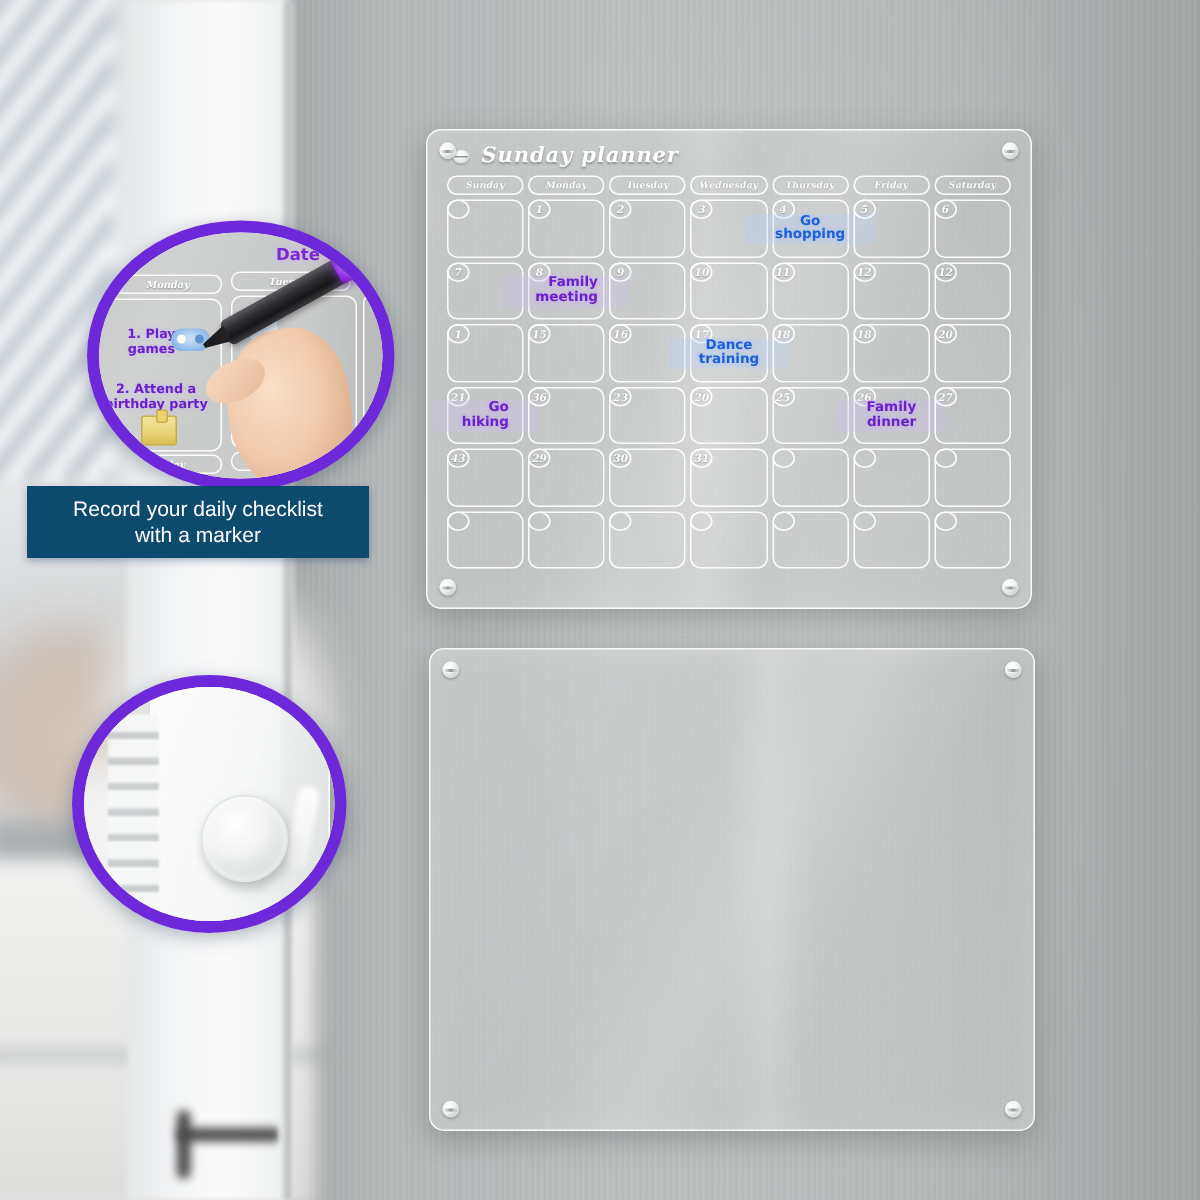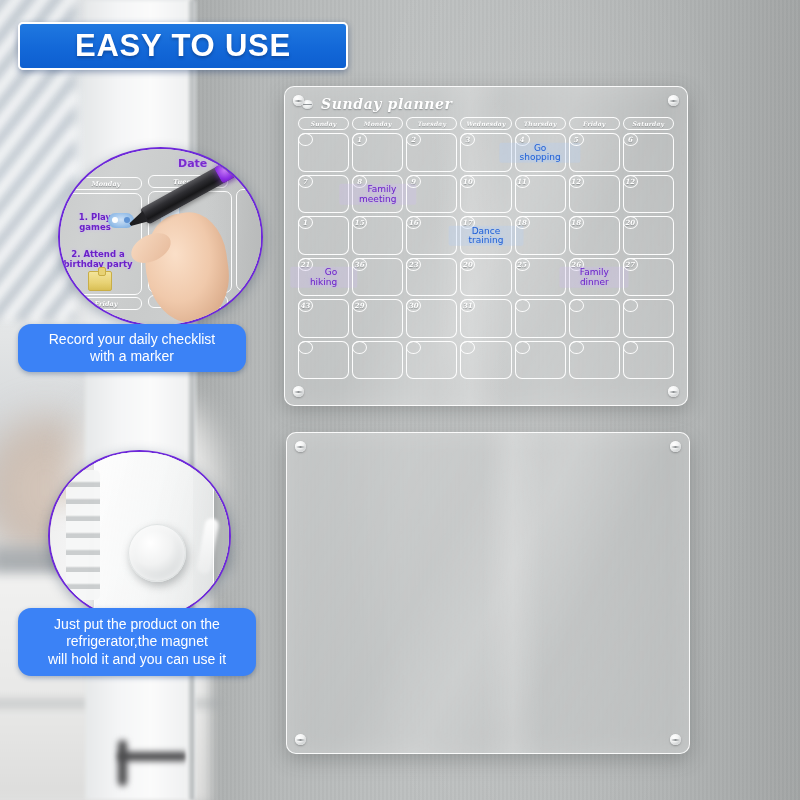--- a/index.html
+++ b/index.html
@@ -192,21 +192,21 @@
     border:1px solid rgba(255,255,255,.95);
     display:flex; align-items:center; justify-content:center;
     font-family:"DejaVu Serif", serif; font-style:italic; font-weight:bold;
     font-size:7px; color:#ffffff;
     text-shadow:0 .5px 1px rgba(125,129,131,.75);
   }
   .note {
     position:absolute; left:50%; top:52%;
     transform:translate(-50%,-50%);
     font-family:"DejaVu Sans", sans-serif;
-    font-size:9px; font-weight:normal; line-height:1.02;
+    font-size:9px; font-weight:bold; line-height:1.02;
     text-align:center; white-space:pre-line;
     padding:1px 20px; border-radius:2px;
   }
   .note.purple { color:#6B21C8; text-shadow:0 0 3px rgba(190,160,245,.9); background:rgba(205,190,240,.30);text-align:right; }
   .note.blue   { color:#1F5FD6; text-shadow:0 0 3px rgba(150,190,250,.9); background:rgba(180,205,245,.30); }
 
   
   .banner-title {
     position:absolute; left:18px; top:22px; width:330px; height:48px;
     background: linear-gradient(180deg,#1f78e0 0%,#1368d8 55%,#0d5fd0 100%);
@@ -215,36 +215,35 @@
     display:flex; align-items:center; justify-content:center;
     box-shadow:0 2px 6px rgba(30,60,110,.45);
   }
   .banner-title span {
     color:#ffffff; font-size:31px; font-weight:bold; letter-spacing:.8px;
     text-shadow:0 2px 3px rgba(10,45,100,.45);
   }
 
   .caption {
     position:absolute;
-    background:#3b82f6;
+    background:#0c4a6e;
     display:flex; align-items:center; justify-content:center;
     text-align:center;
     color:#ffffff;
     padding:6px 8px;
     box-shadow:0 2px 5px rgba(30,60,110,.35);
-    border-radius:13px;
   }
   .caption span { font-size:14px; line-height:1.22; white-space:pre-line; }
   #caption-marker { left:18px; top:324px; width:228px; height:48px; }
   #caption-magnet { left:18px; top:608px; width:238px; height:68px; }
 
   
   .zoom-circle {
     position:absolute; border-radius:50%;
-    border:2px solid #6d28d9;
+    border:8px solid #6d28d9;
     overflow:hidden;
     box-shadow:0 3px 12px rgba(40,60,90,.35), inset 0 0 16px rgba(255,255,255,.25);
   }
   #zoom-checklist { left:58px; top:147px; width:205px; height:180px; }
   #zoom-magnet    { left:48px; top:450px; width:183px; height:172px; }
 
   
   .zc-bg {
     position:absolute; inset:-20px;
     background: linear-gradient(110deg,#c6c8c8 0%,#d0d2d2 28%,#c9cbcb 50%,#cdcfcf 70%,#bdbfbf 100%);
@@ -630,28 +629,20 @@
   <div class="zoom-circle" id="zoom-magnet">
     <div class="zm-bg"></div>
     <div class="zm-warm"></div>
     <div class="zm-fridge-right"></div>
     <div class="zm-board"></div>
     <div class="zm-edge"></div>
     <div class="zm-magnet"></div>
     <div class="zm-glint"></div>
   </div>
 
-  <div class="banner-title">
-    <span>EASY TO USE</span>
-  </div>
 
   <div class="caption" id="caption-marker">
     <span>Record your daily checklist
 with a marker</span>
   </div>
 
-  <div class="caption" id="caption-magnet">
-    <span>Just put the product on the
-refrigerator,the magnet
-will hold it and you can use it</span>
-  </div>
 
 </div>
 
 </body></html>

